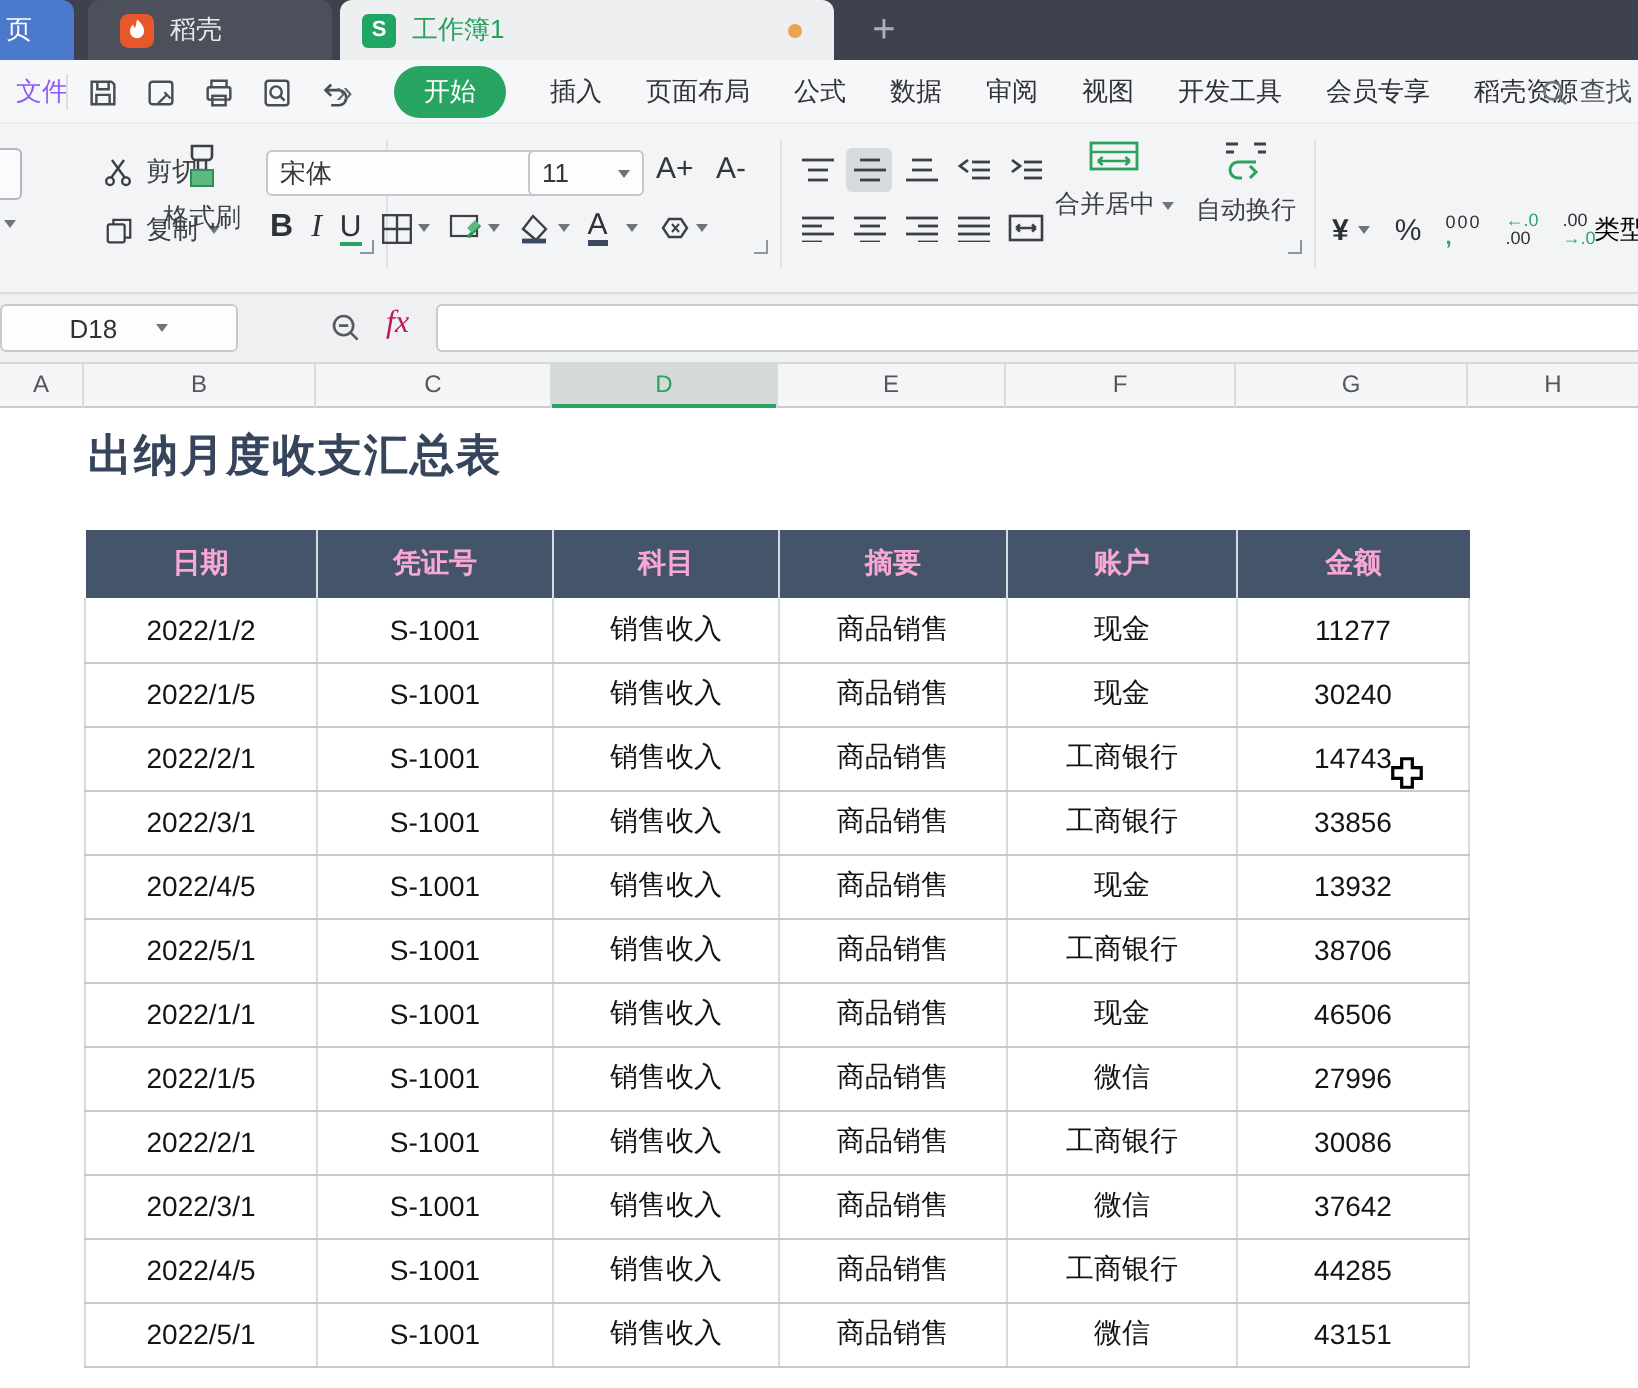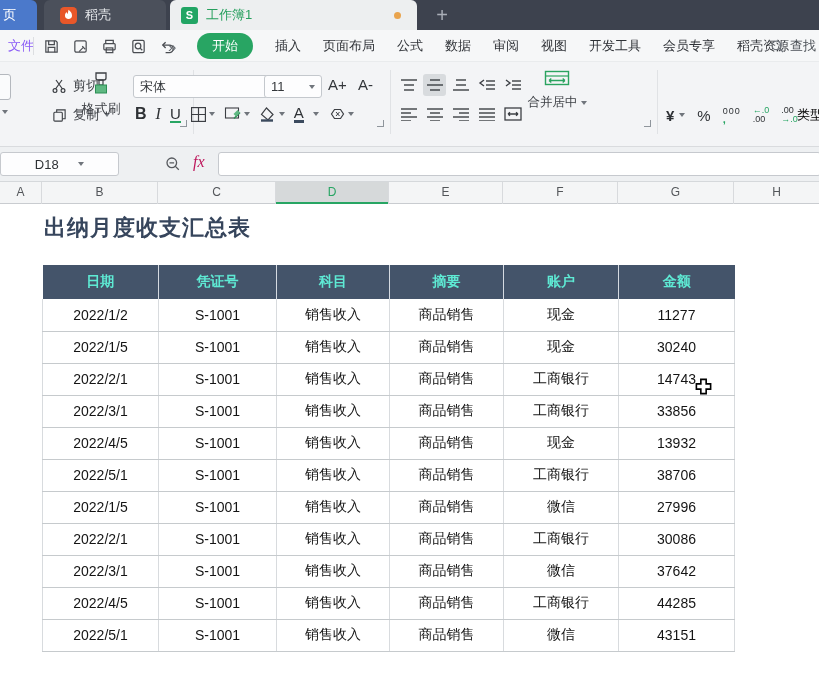--- a/index.html
+++ b/index.html
@@ -105,21 +105,21 @@
   
   .grid { position:absolute; left:0; top:204px; width:100%; height:490px; background:#fff; }
   .sheet-title { position:absolute; left:44px; top:9px; font-size:22px; font-weight:bold; color:#36455c; letter-spacing:1px; }
   .data-table { position:absolute; left:42px; top:61px; width:692px; border-collapse:collapse; table-layout:fixed; }
   .data-table th:nth-child(1),.data-table td:nth-child(1){ width:116px; }
   .data-table th:nth-child(2),.data-table td:nth-child(2){ width:118px; }
   .data-table th:nth-child(3),.data-table td:nth-child(3){ width:113px; }
   .data-table th:nth-child(4),.data-table td:nth-child(4){ width:114px; }
   .data-table th:nth-child(5),.data-table td:nth-child(5){ width:115px; }
   .data-table th:nth-child(6),.data-table td:nth-child(6){ width:116px; }
-  .data-table thead th { background:#44546a; color:#5eead4; font-size:14px; font-weight:bold; height:34px;
+  .data-table thead th { background:#44546a; color:#f9a8d4; font-size:14px; font-weight:bold; height:34px;
                          border-left:1px solid #d5dae1; }
   .data-table thead th:first-child { border-left:none; }
   .data-table tbody td { height:32px; text-align:center; vertical-align:middle; font-size:14px; color:#141414;
                          background:#fff; border-left:1px solid #d8dbde; border-right:1px solid #d8dbde;
                          border-bottom:1px solid #c6cacd; }
 
   
   .cursor { position:absolute; left:694px; top:377px; pointer-events:none; }
 
   svg { display:block; }
@@ -395,20 +395,30 @@
             <rect x="1.5" y="1.5" width="23" height="13" stroke="#2aa35f" stroke-width="1.4"></rect>
             <line x1="1.5" y1="6" x2="24.5" y2="6" stroke="#2aa35f" stroke-width="1.2"></line>
             <path d="M5 10.5h16M5 10.5l2.3-2M5 10.5l2.3 2M21 10.5l-2.3-2M21 10.5l-2.3 2" stroke="#2aa35f" stroke-width="1.3"></path>
           </svg>
       </span>
       <span class="rlabel-sm">
         <span>合并居中</span>
         <span class="caret"></span>
       </span>
     </div>
+    <div class="wrap-btn">
+      <span>
+        <svg width="24" height="22" viewBox="0 0 24 22" fill="none">
+            <path d="M2 2h6M2 6h4M16 2h6M18 6h4" stroke="#3c3f44" stroke-width="1.4"></path>
+            <path d="M17 11H8a4 4 0 0 0 0 8h2" stroke="#2aa35f" stroke-width="1.5"></path>
+            <path d="M14 16l3 3-3 3" stroke="#2aa35f" stroke-width="1.5" transform="translate(0,-3)"></path>
+          </svg>
+      </span>
+      <span class="rlabel-sm">自动换行</span>
+    </div>
 
     <div class="num-row2">
       <span class="rbtn">
         <span class="yen">¥</span>
         <span class="caret"></span>
       </span>
       <span class="pct">%</span>
       <span class="thousands">
         <span class="t1">000</span>
         <span class="t2">,</span>
@@ -529,20 +539,28 @@
 
           <tr>
             <td>2022/5/1</td>
             <td>S-1001</td>
             <td>销售收入</td>
             <td>商品销售</td>
             <td>工商银行</td>
             <td>38706</td>
           </tr>
 
+          <tr>
+            <td>2022/1/1</td>
+            <td>S-1001</td>
+            <td>销售收入</td>
+            <td>商品销售</td>
+            <td>现金</td>
+            <td>46506</td>
+          </tr>
 
           <tr>
             <td>2022/1/5</td>
             <td>S-1001</td>
             <td>销售收入</td>
             <td>商品销售</td>
             <td>微信</td>
             <td>27996</td>
           </tr>
 

